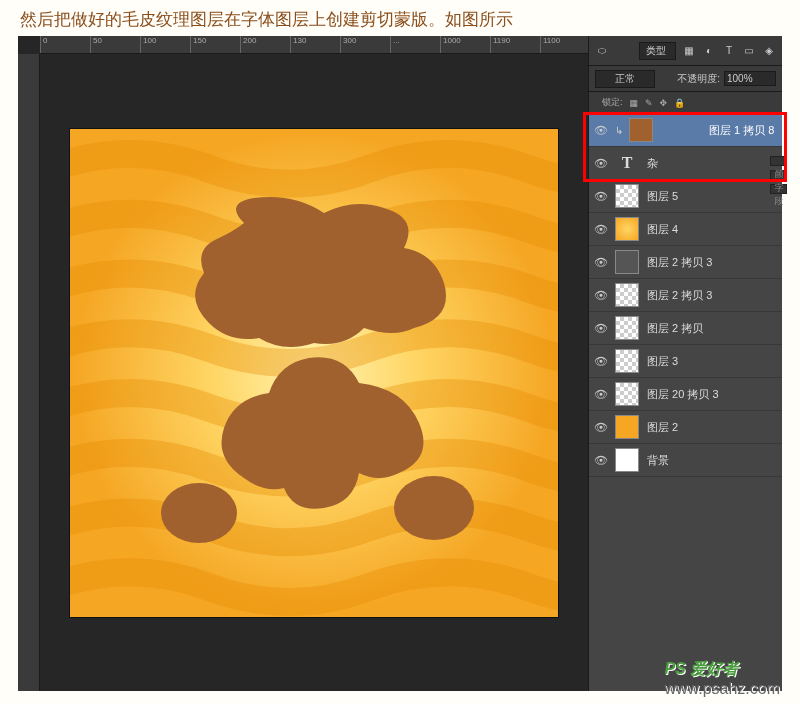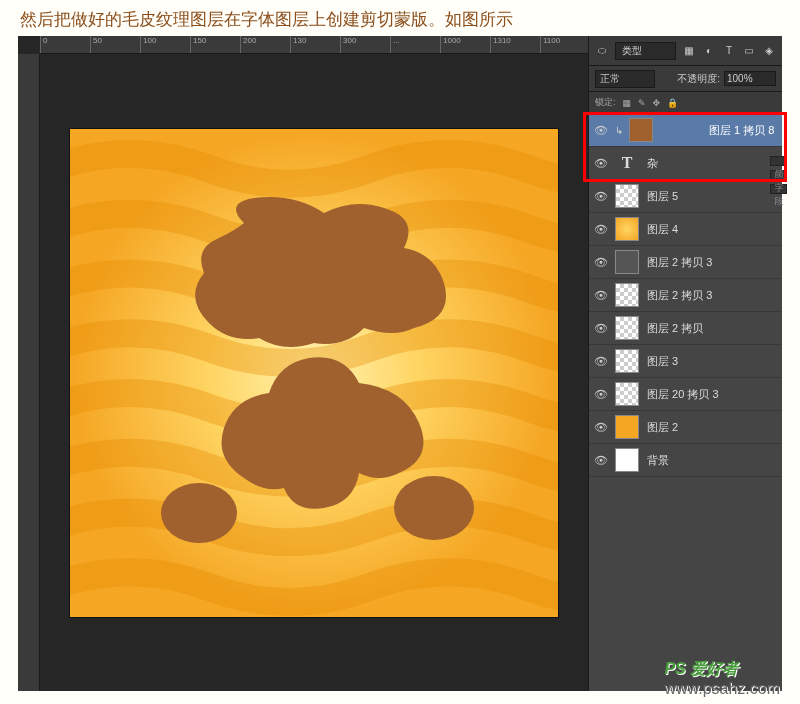--- a/index.html
+++ b/index.html
@@ -10,28 +10,28 @@
     .ruler-h span { flex: 0 0 50px; font-size: 8px; color: #aaa; border-left: 1px solid #666; padding-left: 2px; }
     .ruler-v { position: absolute; top: 18px; left: 0; width: 22px; bottom: 0; background: #3a3a3a; border-right: 1px solid #1a1a1a; }
     .canvas-area { position: absolute; top: 18px; left: 22px; width: 548px; height: 637px; background: #262626; display: flex; align-items: center; justify-content: center; }
     .canvas { width: 490px; height: 490px; background: #f5a623; position: relative; overflow: hidden; border: 1px solid #111; }
     .wave-bg { position: absolute; inset: 0; background: radial-gradient(circle at 50% 50%, #fff3b0 0%, #ffd563 30%, #f5a623 70%); }
     .wave-lines { position: absolute; inset: 0; opacity: 0.35; }
     .wave-path { stroke: #e68a00; stroke-width: 28; fill: none; }
     .shape-svg { position: absolute; top: 50%; left: 50%; transform: translate(-50%, -50%); }
     .right-panel { position: absolute; top: 0; right: 0; width: 194px; height: 100%; background: #454545; border-left: 1px solid #1a1a1a; }
     .panel-top { height: 30px; background: #3a3a3a; display: flex; align-items: center; padding: 0 6px; gap: 6px; border-bottom: 1px solid #1a1a1a; }
-    .panel-top .sel { background: #2a2a2a; border: 1px solid #1a1a1a; color: #ccc; font-size: 10px; padding: 1px 6px; flex: 1; }
+    .panel-top .sel { background: #2a2a2a; border: 1px solid #1a1a1a; color: #ccc; font-size: 10px; padding: 1px 6px; flex: 1; margin-left: 24px; }
     .panel-top .mini-icon { width: 14px; height: 14px; display: flex; align-items: center; justify-content: center; color: #ccc; font-size: 10px; }
     .panel-row2 { height: 26px; background: #3a3a3a; display: flex; align-items: center; padding: 0 6px; gap: 4px; border-bottom: 1px solid #1a1a1a; }
-    .panel-row2 .blend { background: #2a2a2a; border: 1px solid #1a1a1a; color: #ccc; font-size: 10px; padding: 1px 4px; width: 60px; }
+    .panel-row2 .blend { background: #2a2a2a; border: 1px solid #1a1a1a; color: #ccc; font-size: 10px; padding: 1px 4px; width: 60px; text-align: center; }
     .panel-row2 .opa-label { color: #ccc; font-size: 10px; margin-left: auto; }
     .panel-row2 .opa-val { background: #2a2a2a; border: 1px solid #1a1a1a; color: #ccc; font-size: 10px; padding: 1px 2px; width: 52px; }
     .panel-row3 { height: 22px; background: #3a3a3a; display: flex; align-items: center; padding: 0 6px; gap: 4px; border-bottom: 1px solid #1a1a1a; }
-    .panel-row3 .lock-label { color: #aaa; font-size: 9px; }
+    .panel-row3 .lock-label { color: #aaa; font-size: 9px; margin-left: 7px; }
     .panel-row3 .lock-icon { color: #aaa; font-size: 9px; margin-left: 3px; }
     .layers-list { }
     .layer-row { height: 33px; background: #454545; border-bottom: 1px solid #383838; display: flex; align-items: center; padding: 0 4px; position: relative; }
     .layer-row.selected { background: #5a7aa8; }
     .eye { width: 16px; height: 16px; display: flex; align-items: center; justify-content: center; color: #ccc; font-size: 11px; margin-right: 6px; }
     .indent { width: 14px; }
     .thumb { width: 24px; height: 24px; border: 1px solid #888; margin-right: 8px; flex-shrink: 0; background: #fff; }
     .thumb.texture { background: #a0612e; }
     .thumb.trans { background: repeating-conic-gradient(#ccc 0% 25%, #fff 0% 50%) 0 0/8px 8px; }
     .thumb.sun { background: radial-gradient(circle at 50% 50%, #ffd563 0%, #f5a623 100%); }
@@ -57,21 +57,21 @@
   <div class="ruler-h">
     <span>0</span>
     <span>50</span>
     <span>100</span>
     <span>150</span>
     <span>200</span>
     <span>130</span>
     <span>300</span>
     <span>...</span>
     <span>1000</span>
-    <span>1310</span>
+    <span>1190</span>
     <span>1100</span>
   </div>
   <div class="ruler-v"></div>
 
   <div class="canvas-area">
     <div class="canvas">
       <div class="wave-bg"></div>
       <svg class="wave-lines" viewBox="0 0 490 490">
         <path class="wave-path" d="M-20,40 Q60,10 140,40 T300,40 T460,40 T620,40"></path>
         <path class="wave-path" d="M-20,100 Q60,70 140,100 T300,100 T460,100 T620,100"></path>

